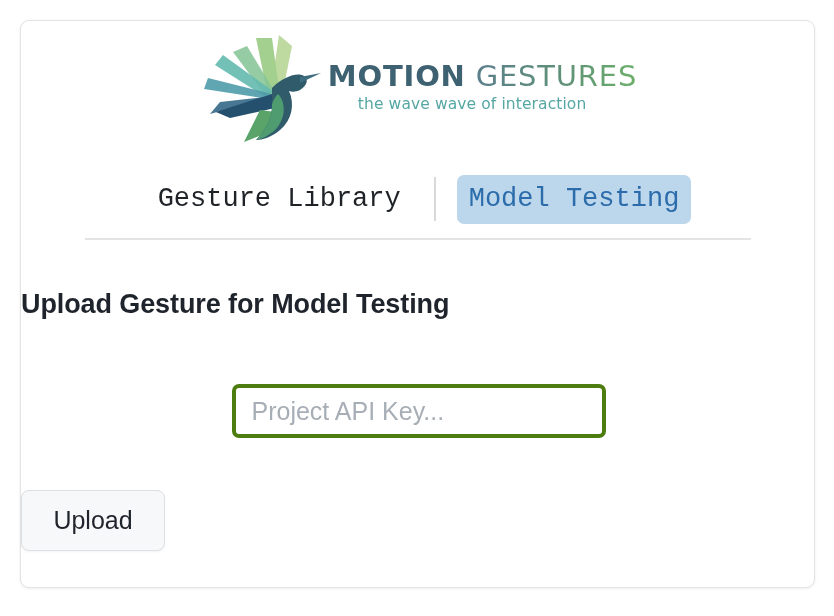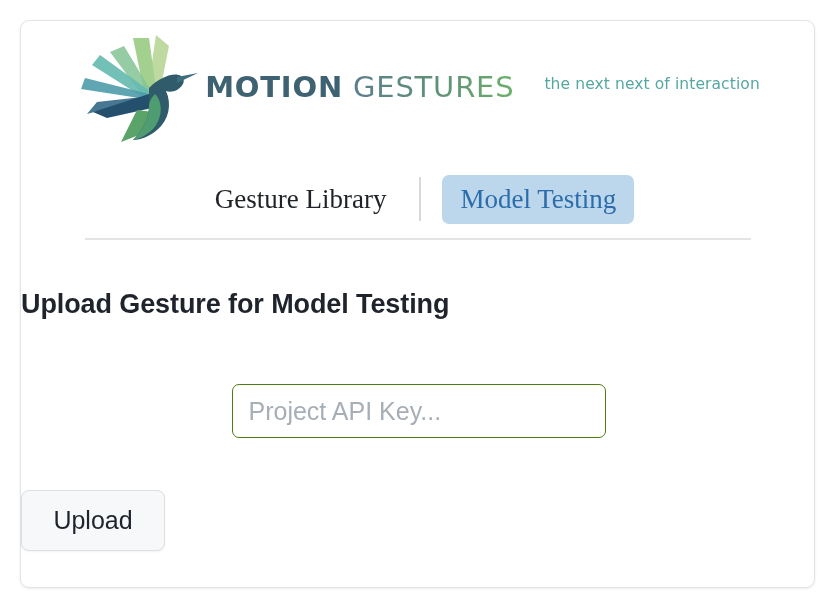--- a/index.html
+++ b/index.html
@@ -53,21 +53,21 @@
     align-items: center;
     gap: 6px;
   }
   .logo-mark {
     width: 122px;
     height: 112px;
     flex: 0 0 auto;
   }
   .logo-text {
     display: flex;
-    flex-direction: row;
+    flex-direction: column;
     align-items: flex-start;
     padding-bottom: 2px;
   }
   .wordmark {
     font-size: 29px;
     letter-spacing: 0.8px;
     line-height: 1.04;
     white-space: nowrap;
     font-family: "DejaVu Sans", sans-serif;
   }
@@ -104,28 +104,28 @@
     justify-content: center;
   }
   .tab {
     font-size: 27px;
     line-height: 1;
     color: #1f2328;
     background: transparent;
     border: 0;
     padding: 11px 12px;
     border-radius: 7px;
-    font-family: Liberation Serif, serif;
+    font-family: Liberation Mono, monospace;
     cursor: pointer;
     white-space: nowrap;
   }
   .tab.active {
     background: #bcd7ec;
     color: #2c6cab;
-    padding: 11px 18px;
+    padding: 11px 12px;
   }
   .tab-sep {
     width: 2px;
     height: 44px;
     background: #d9d9d9;
     margin: 0 21px;
     flex: 0 0 auto;
   }
 
   
@@ -156,21 +156,21 @@
     left: 0;
     top: 363px;
     width: 795px;
     display: flex;
     justify-content: center;
   }
   .api-key-input {
     width: 374px;
     height: 54px;
     box-sizing: border-box;
-    border: 1px solid #4d7c0f;
+    border: 4px solid #4d7c0f;
     border-radius: 7px;
     background: #ffffff;
     padding: 0 16px;
     font-size: 25px;
     color: #555c66;
     font-family: "Liberation Sans", sans-serif;
     outline: none;
   }
   .api-key-input::placeholder {
     color: #a7aeb6;
@@ -229,21 +229,21 @@
                    C72 105 62 108 56 108 C66 98 72 86 72 74 Z" fill="#2f5b6b"></path>
           <path d="M78 62 C86 70 86 86 76 97 C70 103 62 107 56 108
                    C66 98 72 86 72 74 C72 70 75 65 78 62 Z" fill="#4f9c70"></path>
           <path d="M100 45 L121 41 L100 51 Z" fill="#3d6d7e"></path>
         </svg>
 
         <div class="logo-text">
           <div class="wordmark">
             <span class="w-motion">MOTION</span><span>&nbsp;</span><span class="w-gestures">GESTURES</span>
           </div>
-          <div class="tagline">the next next of interaction</div>
+          <div class="tagline">the wave wave of interaction</div>
         </div>
 
       </div>
     </div>
 
     <div class="tabs">
       <button class="tab">Gesture Library</button>
       <div class="tab-sep"></div>
       <button class="tab active">Model Testing</button>
     </div>

